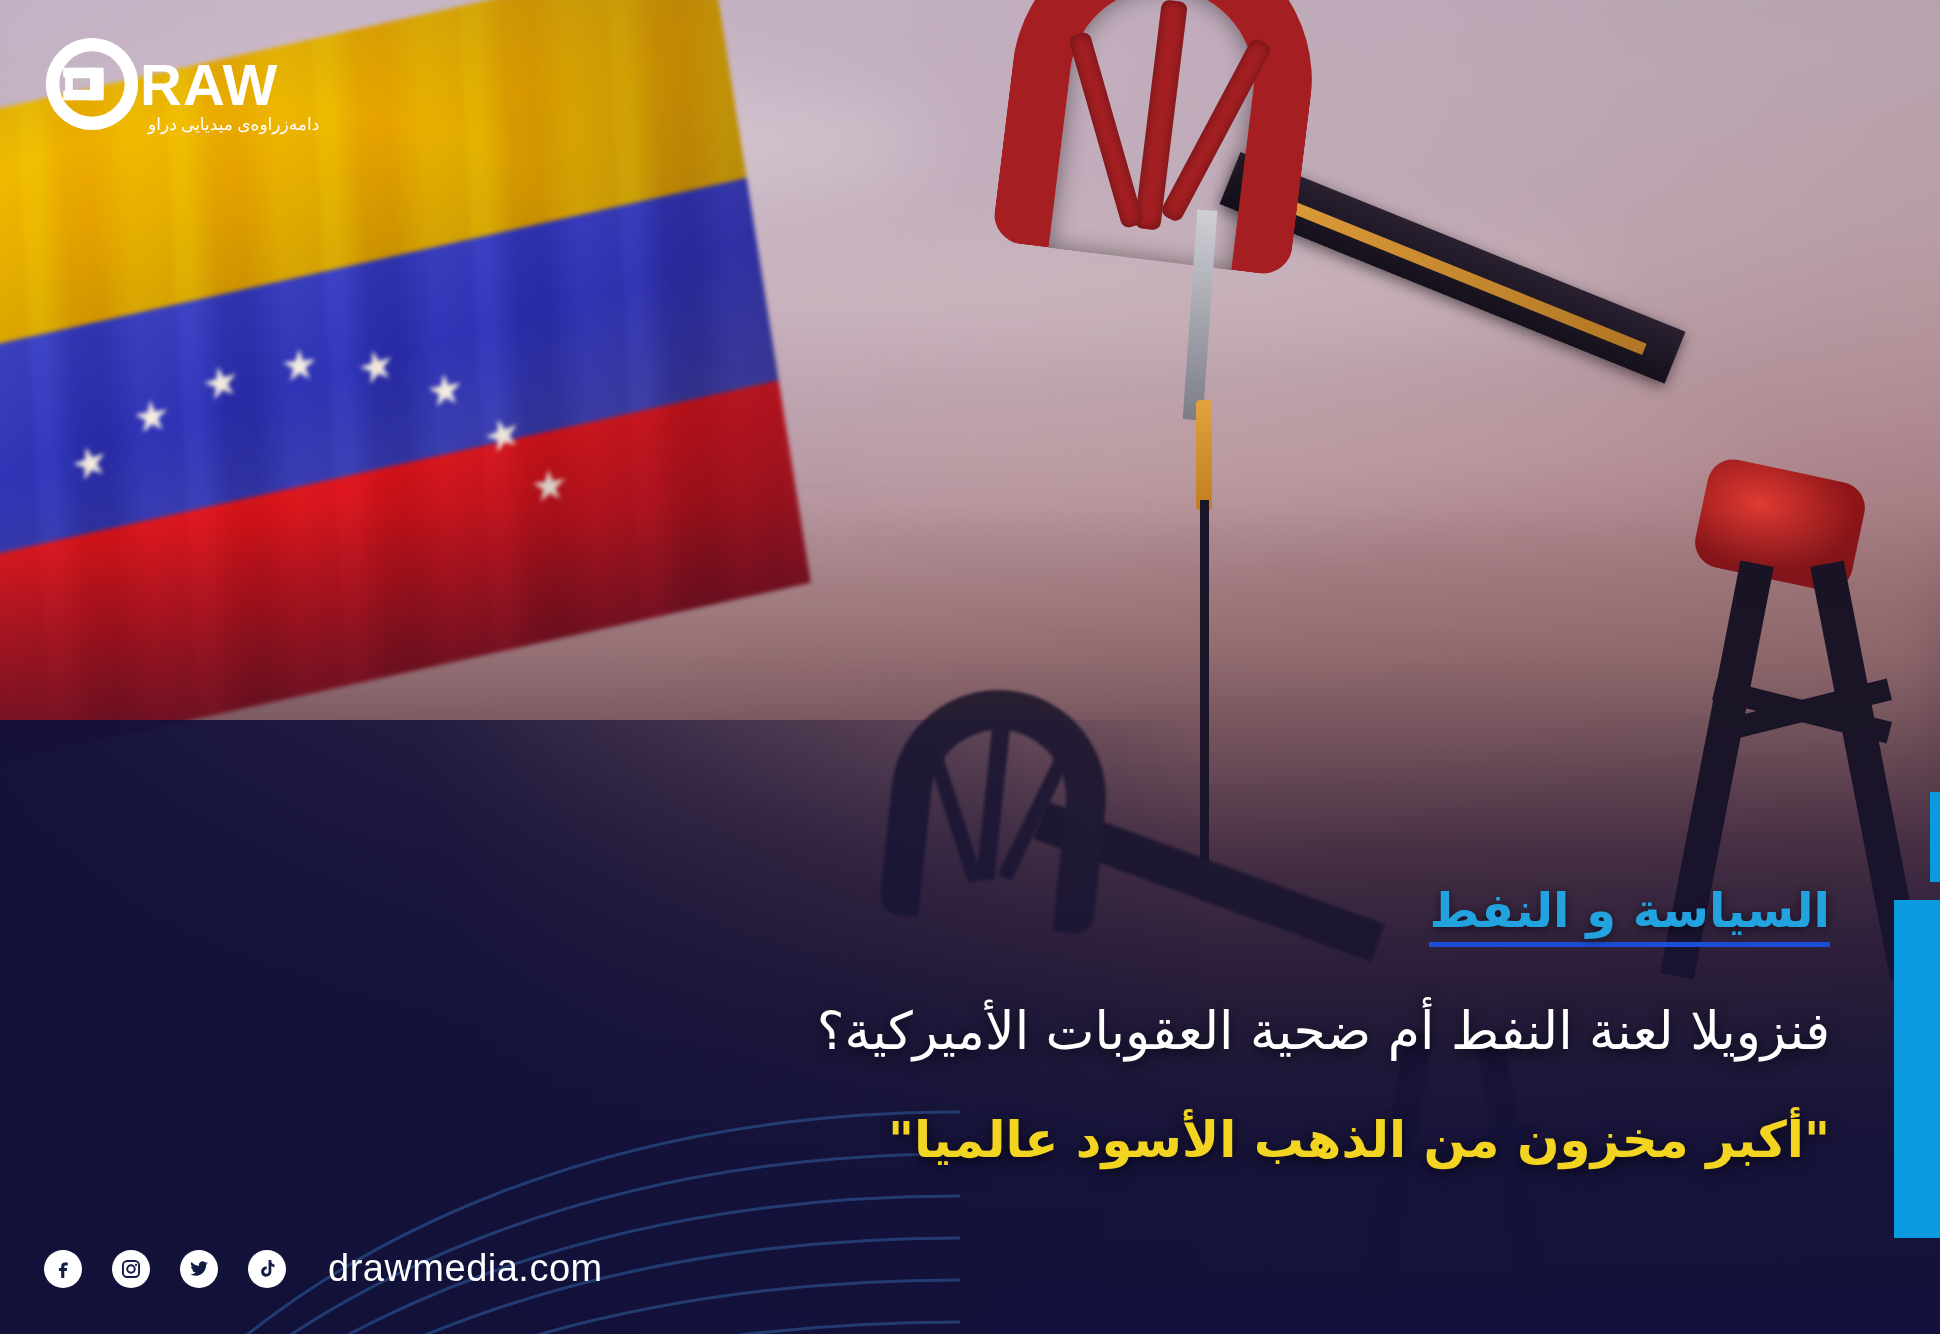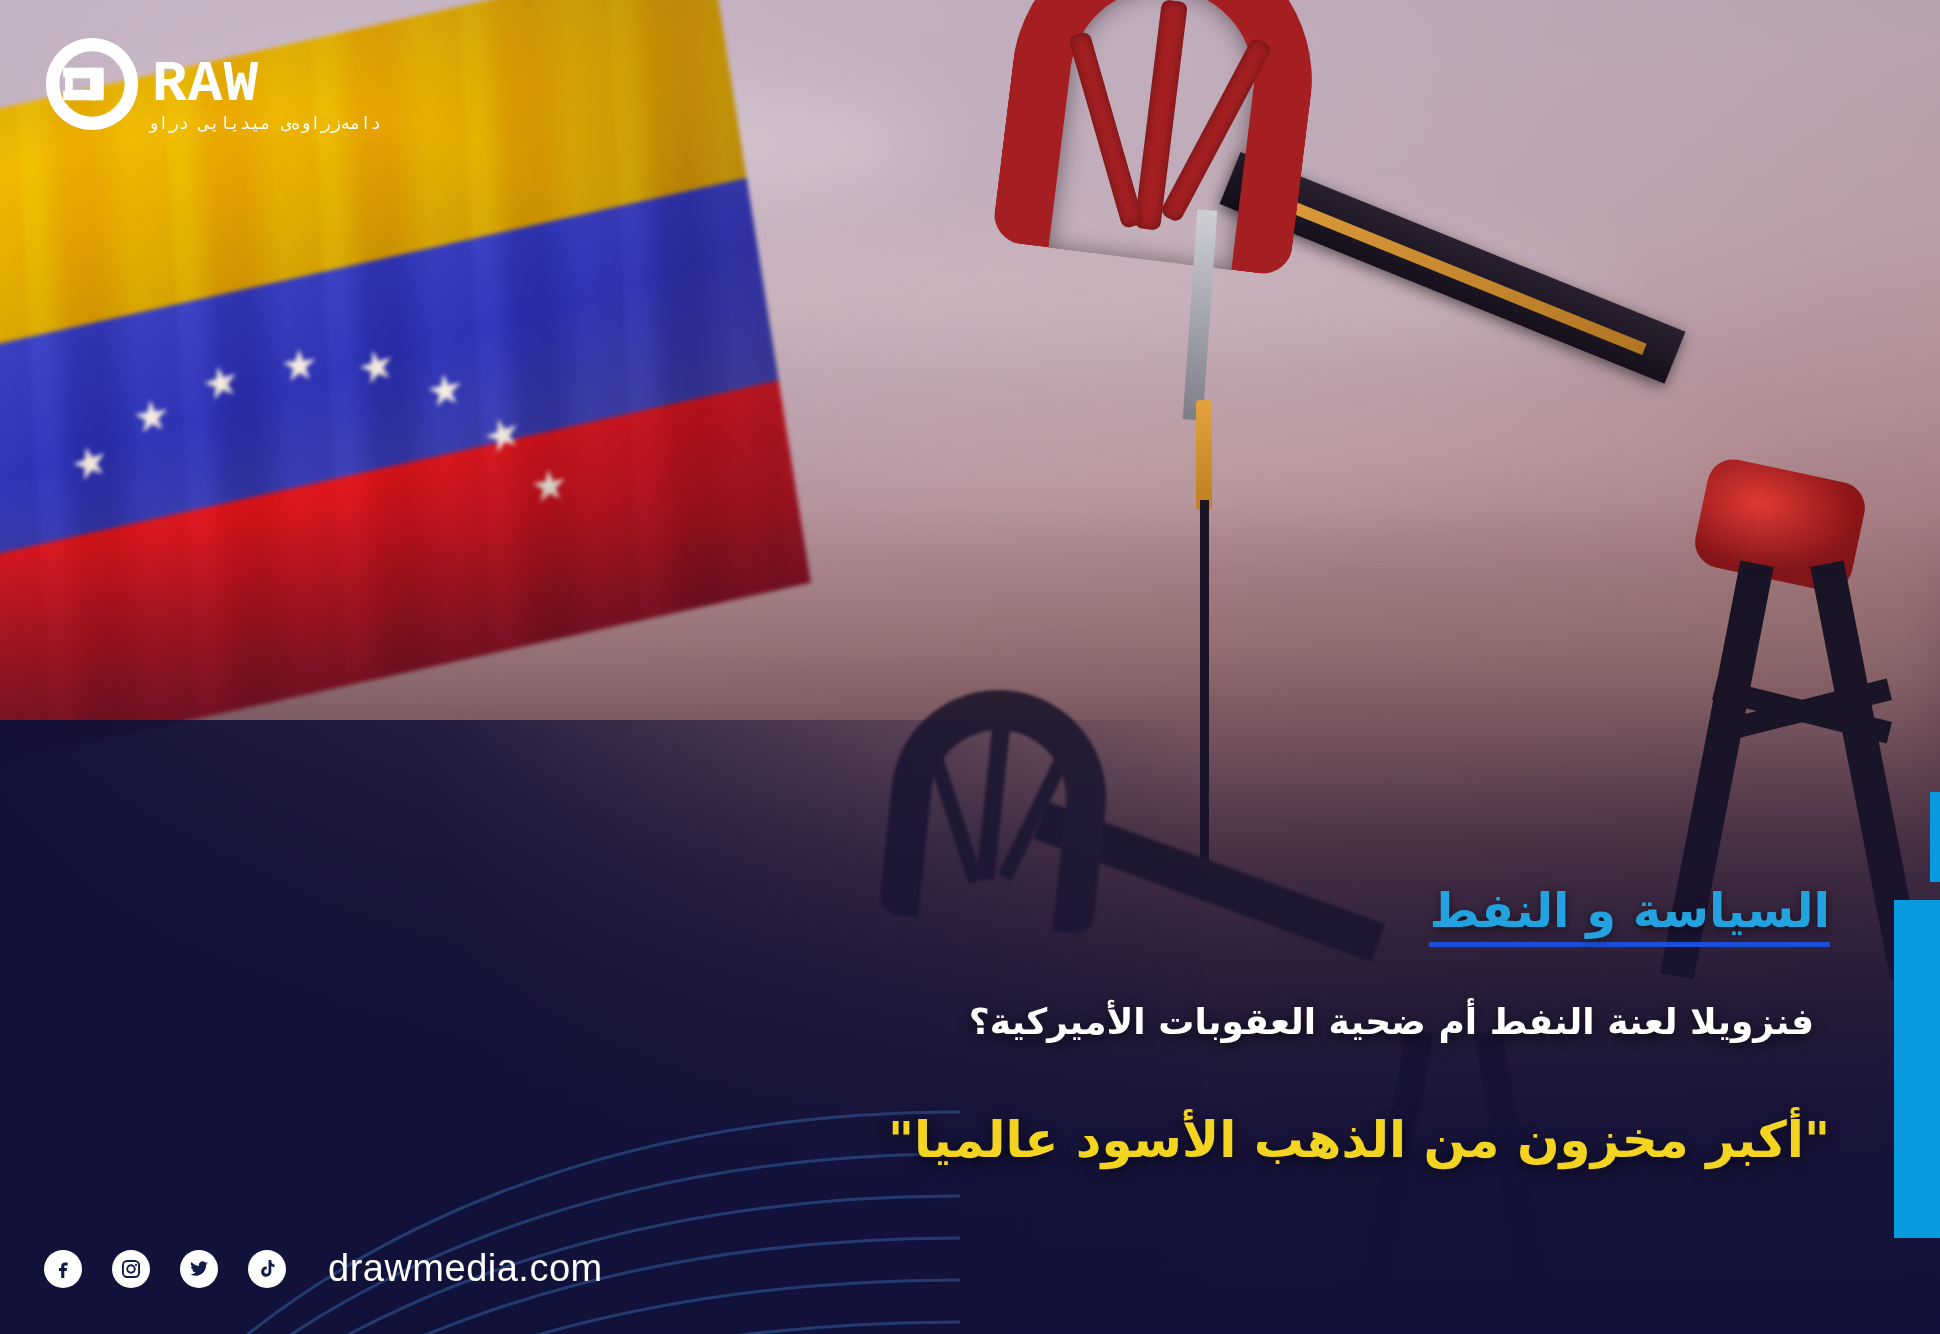--- a/index.html
+++ b/index.html
@@ -134,42 +134,42 @@
   }
 
   
   .arcs{position:absolute;left:-360px;bottom:-420px;width:1320px;height:900px;pointer-events:none;}
   .arcs svg{width:100%;height:100%;overflow:visible;}
 
   
   .logo{position:absolute;left:44px;top:30px;width:310px;height:110px;}
   .logo-mark{position:absolute;left:0;top:6px;width:96px;height:96px;}
   .logo-word{
-    position:absolute;left:108px;top:26px;
+    position:absolute;left:96px;top:26px;
     color:#fff;font-weight:800;font-size:58px;letter-spacing:1px;line-height:1;
-    font-family:Liberation Mono, monospace;direction:ltr;
+    font-family:Liberation Sans, sans-serif;direction:ltr;
   }
   .logo-sub{
     position:absolute;left:104px;top:86px;
     color:#fff;font-size:17px;line-height:1;direction:rtl;
-    font-family:Liberation Mono, monospace;white-space:nowrap;
+    font-family:Liberation Serif, serif;white-space:nowrap;
   }
 
   
   .kicker{
     position:absolute;right:110px;top:886px;
     color:#23a2e0;font-size:48px;font-weight:700;line-height:1;
     letter-spacing:2px;
     border-bottom:5px solid #1d4ed8;padding-bottom:8px;
     text-shadow:0 2px 10px rgba(0,0,0,.55);
     direction:rtl;white-space:nowrap;
   }
   .headline{
-    position:absolute;right:126px;top:1000px;
-    color:#ffffff;font-size:36px;font-weight:700;line-height:1.2;
+    position:absolute;right:110px;top:1000px;
+    color:#ffffff;font-size:52px;font-weight:400;line-height:1.2;
     text-shadow:0 3px 14px rgba(0,0,0,.7);
     direction:rtl;white-space:nowrap;
   }
   .subline{
     position:absolute;right:110px;top:1110px;
     font-size:50px;font-weight:700;line-height:1.2;
     direction:rtl;white-space:nowrap;
     text-shadow:0 3px 14px rgba(0,0,0,.7);
   }
   .subline .q{color:#f3d521;}

